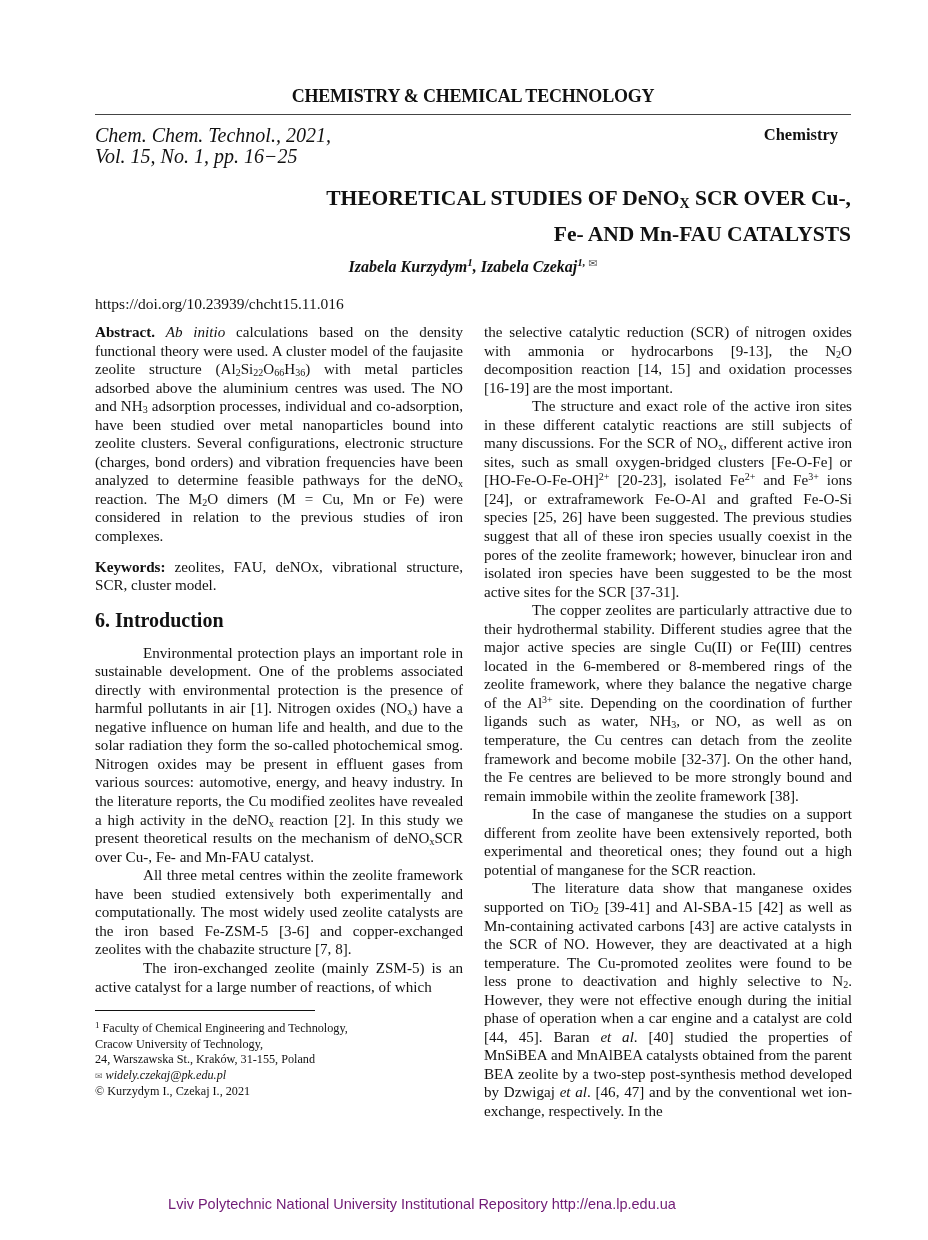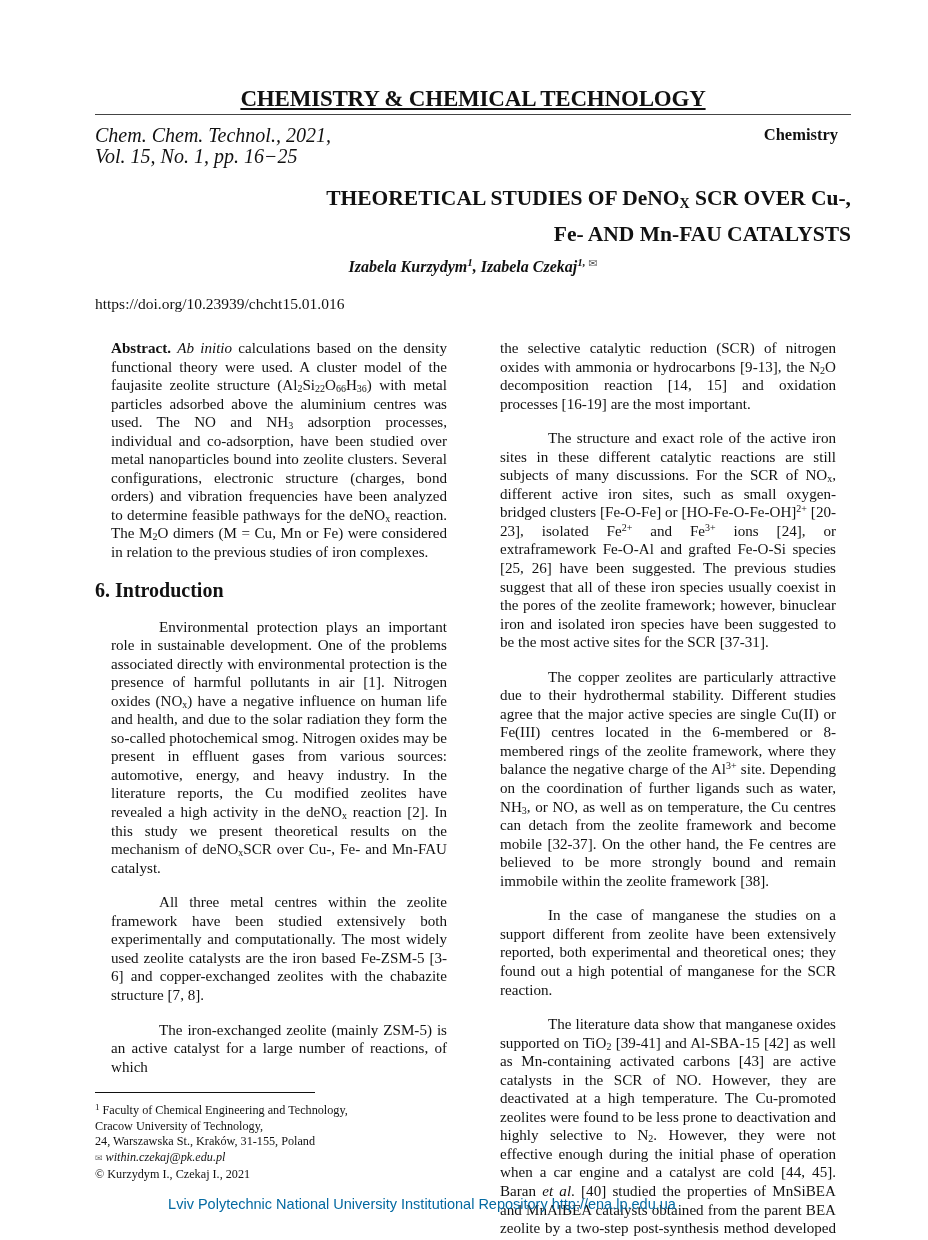--- a/index.html
+++ b/index.html
@@ -2,21 +2,21 @@
 <html><head>
 <meta charset="utf-8">
 <style>
   html, body { margin: 0; padding: 0; background: #ffffff; }
   body {
     width: 928px; height: 1240px; position: relative; overflow: hidden;
     font-family: "Liberation Serif", serif; color: #111;
   }
   .journal-header {
     position: absolute; left: 95px; top: 86px; width: 756px;
-    text-align: center; font-weight: bold; font-size: 23px; letter-spacing: -0.2px; text-decoration: underline;
+    text-align: center; font-weight: bold; font-size: 18px; letter-spacing: -0.2px;
   }
   .header-rule {
     position: absolute; left: 95px; top: 114px; width: 756px; height: 0;
     border-top: 1.2px solid #444;
   }
   .citation {
     position: absolute; left: 95px; top: 125px; font-style: italic;
     font-size: 20px; line-height: 21px;
   }
   .section-tag {
@@ -33,66 +33,67 @@
   }
   .authors sup { font-size: 11px; }
   .mail-glyph { font-style: normal; font-weight: normal; font-size: 11px; color: #555; vertical-align: 5px; }
   .doi { position: absolute; left: 95px; top: 295px; font-size: 15.5px; }
   .col {
     position: absolute; top: 323px; width: 368px;
     font-size: 15.1px; line-height: 18.55px; text-align: justify;
   }
   .col-left { left: 95px; }
   .col-right { left: 484px; top: 323px; }
-  .col p { margin: 16px; }
+  .col p { margin: 0; }
   .col p.indent { text-indent: 48px; }
   .col sub { font-size: 10px; vertical-align: -2px; line-height: 0; }
   .col sup { font-size: 10px; vertical-align: 5px; line-height: 0; }
   .kw { margin-top: 12px !important; }
   .intro-heading {
     font-weight: bold; font-size: 20px; margin: 13px 0 12px 0 !important; line-height: 24px;
   }
   .footnote-rule {
     width: 220px; border-top: 1.2px solid #111; margin: 14px 0 10px 0;
   }
   .footnote { font-size: 12.2px; line-height: 15.6px; text-align: left; }
   .footnote sup { font-size: 9px; vertical-align: 4px; }
   .footer {
     position: absolute; left: 0; top: 1196px; width: 844px; text-align: center;
-    font-family: "Liberation Sans", sans-serif; font-size: 14.5px; color: #0369a1;
+    font-family: "Liberation Sans", sans-serif; font-size: 14.5px; color: #701a75;
   }
 </style>
 </head>
 <body>
 
 <div class="journal-header">CHEMISTRY &amp; CHEMICAL TECHNOLOGY</div>
 <div class="header-rule"></div>
 
 <div class="citation">
   <div>Chem. Chem. Technol., 2021,</div>
   <div>Vol. 15, No. 1, pp. 16−25</div>
 </div>
 <div class="section-tag">Chemistry</div>
 
 <div class="title">THEORETICAL STUDIES OF DeNO<sub>X</sub> SCR OVER Cu-,<br>Fe- AND Mn-FAU CATALYSTS</div>
 <div class="authors">Izabela Kurzydym<sup>1</sup>, Izabela Czekaj<sup>1, </sup><span class="mail-glyph">✉</span></div>
-<div class="doi">https://doi.org/10.23939/chcht15.01.016</div>
+<div class="doi">https://doi.org/10.23939/chcht15.11.016</div>
 
 <div class="col col-left">
   <p><b>Abstract.</b> <i>Ab initio</i> calculations based on the density functional theory were used. A cluster model of the faujasite zeolite structure (Al<sub>2</sub>Si<sub>22</sub>O<sub>66</sub>H<sub>36</sub>) with metal particles adsorbed above the aluminium centres was used. The NO and NH<sub>3</sub> adsorption processes, individual and co-adsorption, have been studied over metal nanoparticles bound into zeolite clusters. Several configurations, elec­tronic structure (charges, bond orders) and vibration frequencies have been analyzed to determine feasible pathways for the deNO<sub>x</sub> reaction. The M<sub>2</sub>O dimers (M = Cu, Mn or Fe) were considered in relation to the previous studies of iron complexes.</p>
+  <p class="kw"><b>Keywords:</b> zeolites, FAU, deNOx, vibrational structure, SCR, cluster model.</p>
   <p class="intro-heading">6. Introduction</p>
   <p class="indent">Environmental protection plays an important role in sustainable development. One of the problems associated directly with environmental protection is the presence of harmful pollutants in air [1]. Nitrogen oxides (NO<sub>x</sub>) have a negative influence on human life and health, and due to the solar radiation they form the so-called photochemical smog. Nitrogen oxides may be present in effluent gases from various sources: automotive, energy, and heavy industry. In the literature reports, the Cu modified zeolites have revealed a high activity in the deNO<sub>x</sub> reaction [2]. In this study we present theoretical results on the mechanism of deNO<sub>x</sub>SCR over Cu-, Fe- and Mn-FAU catalyst.</p>
   <p class="indent">All three metal centres within the zeolite frame­work have been studied extensively both experimentally and computationally. The most widely used zeolite catalysts are the iron based Fe-ZSM-5 [3-6] and copper-exchanged zeolites with the chabazite structure [7, 8].</p>
   <p class="indent">The iron-exchanged zeolite (mainly ZSM-5) is an active catalyst for a large number of reactions, of which</p>
   <div class="footnote-rule"></div>
   <div class="footnote">
     <div><sup>1</sup> Faculty of Chemical Engineering and Technology,</div>
     <div>Cracow University of Technology,</div>
     <div>24, Warszawska St., Kraków, 31-155, Poland</div>
-    <div><span style="font-size:9px;color:#666">✉</span> <i>within.czekaj@pk.edu.pl</i></div>
+    <div><span style="font-size:9px;color:#666">✉</span> <i>widely.czekaj@pk.edu.pl</i></div>
     <div>© Kurzydym I., Czekaj I., 2021</div>
   </div>
 </div>
 
 <div class="col col-right">
   <p>the selective catalytic reduction (SCR) of nitrogen oxides with ammonia or hydrocarbons [9-13], the N<sub>2</sub>O decomposition reaction [14, 15] and oxidation processes [16-19] are the most important.</p>
   <p class="indent">The structure and exact role of the active iron sites in these different catalytic reactions are still subjects of many discussions. For the SCR of NO<sub>x</sub>, different active iron sites, such as small oxygen-bridged clusters [Fe-O-Fe] or [HO-Fe-O-Fe-OH]<sup>2+</sup> [20-23], isolated Fe<sup>2+</sup> and Fe<sup>3+</sup> ions [24], or extraframework Fe-O-Al and grafted Fe-O-Si species [25, 26] have been suggested. The previous studies suggest that all of these iron species usually coexist in the pores of the zeolite framework; however, binuclear iron and isolated iron species have been suggested to be the most active sites for the SCR [37-31].</p>
   <p class="indent">The copper zeolites are particularly attractive due to their hydrothermal stability. Different studies agree that the major active species are single Cu(II) or Fe(III) centres located in the 6-membered or 8-membered rings of the zeolite framework, where they balance the negative charge of the Al<sup>3+</sup> site. Depending on the coordination of further ligands such as water, NH<sub>3</sub>, or NO, as well as on temperature, the Cu centres can detach from the zeolite framework and become mobile [32-37]. On the other hand, the Fe centres are believed to be more strongly bound and remain immobile within the zeolite framework [38].</p>
   <p class="indent">In the case of manganese the studies on a support different from zeolite have been extensively reported, both experimental and theoretical ones; they found out a high potential of manganese for the SCR reaction.</p>
   <p class="indent">The literature data show that manganese oxides supported on TiO<sub>2</sub> [39-41] and Al-SBA-15 [42] as well as Mn-containing activated carbons [43] are active catalysts in the SCR of NO. However, they are deactivated at a high temperature. The Cu-promoted zeolites were found to be less prone to deactivation and highly selective to N<sub>2</sub>. However, they were not effective enough during the initial phase of operation when a car engine and a catalyst are cold [44, 45]. Baran <i>et al</i>. [40] studied the properties of MnSiBEA and MnAlBEA catalysts obtained from the parent BEA zeolite by a two-step post-synthesis method developed by Dzwigaj <i>et al</i>. [46, 47] and by the conventional wet ion-exchange, respectively. In the</p>

